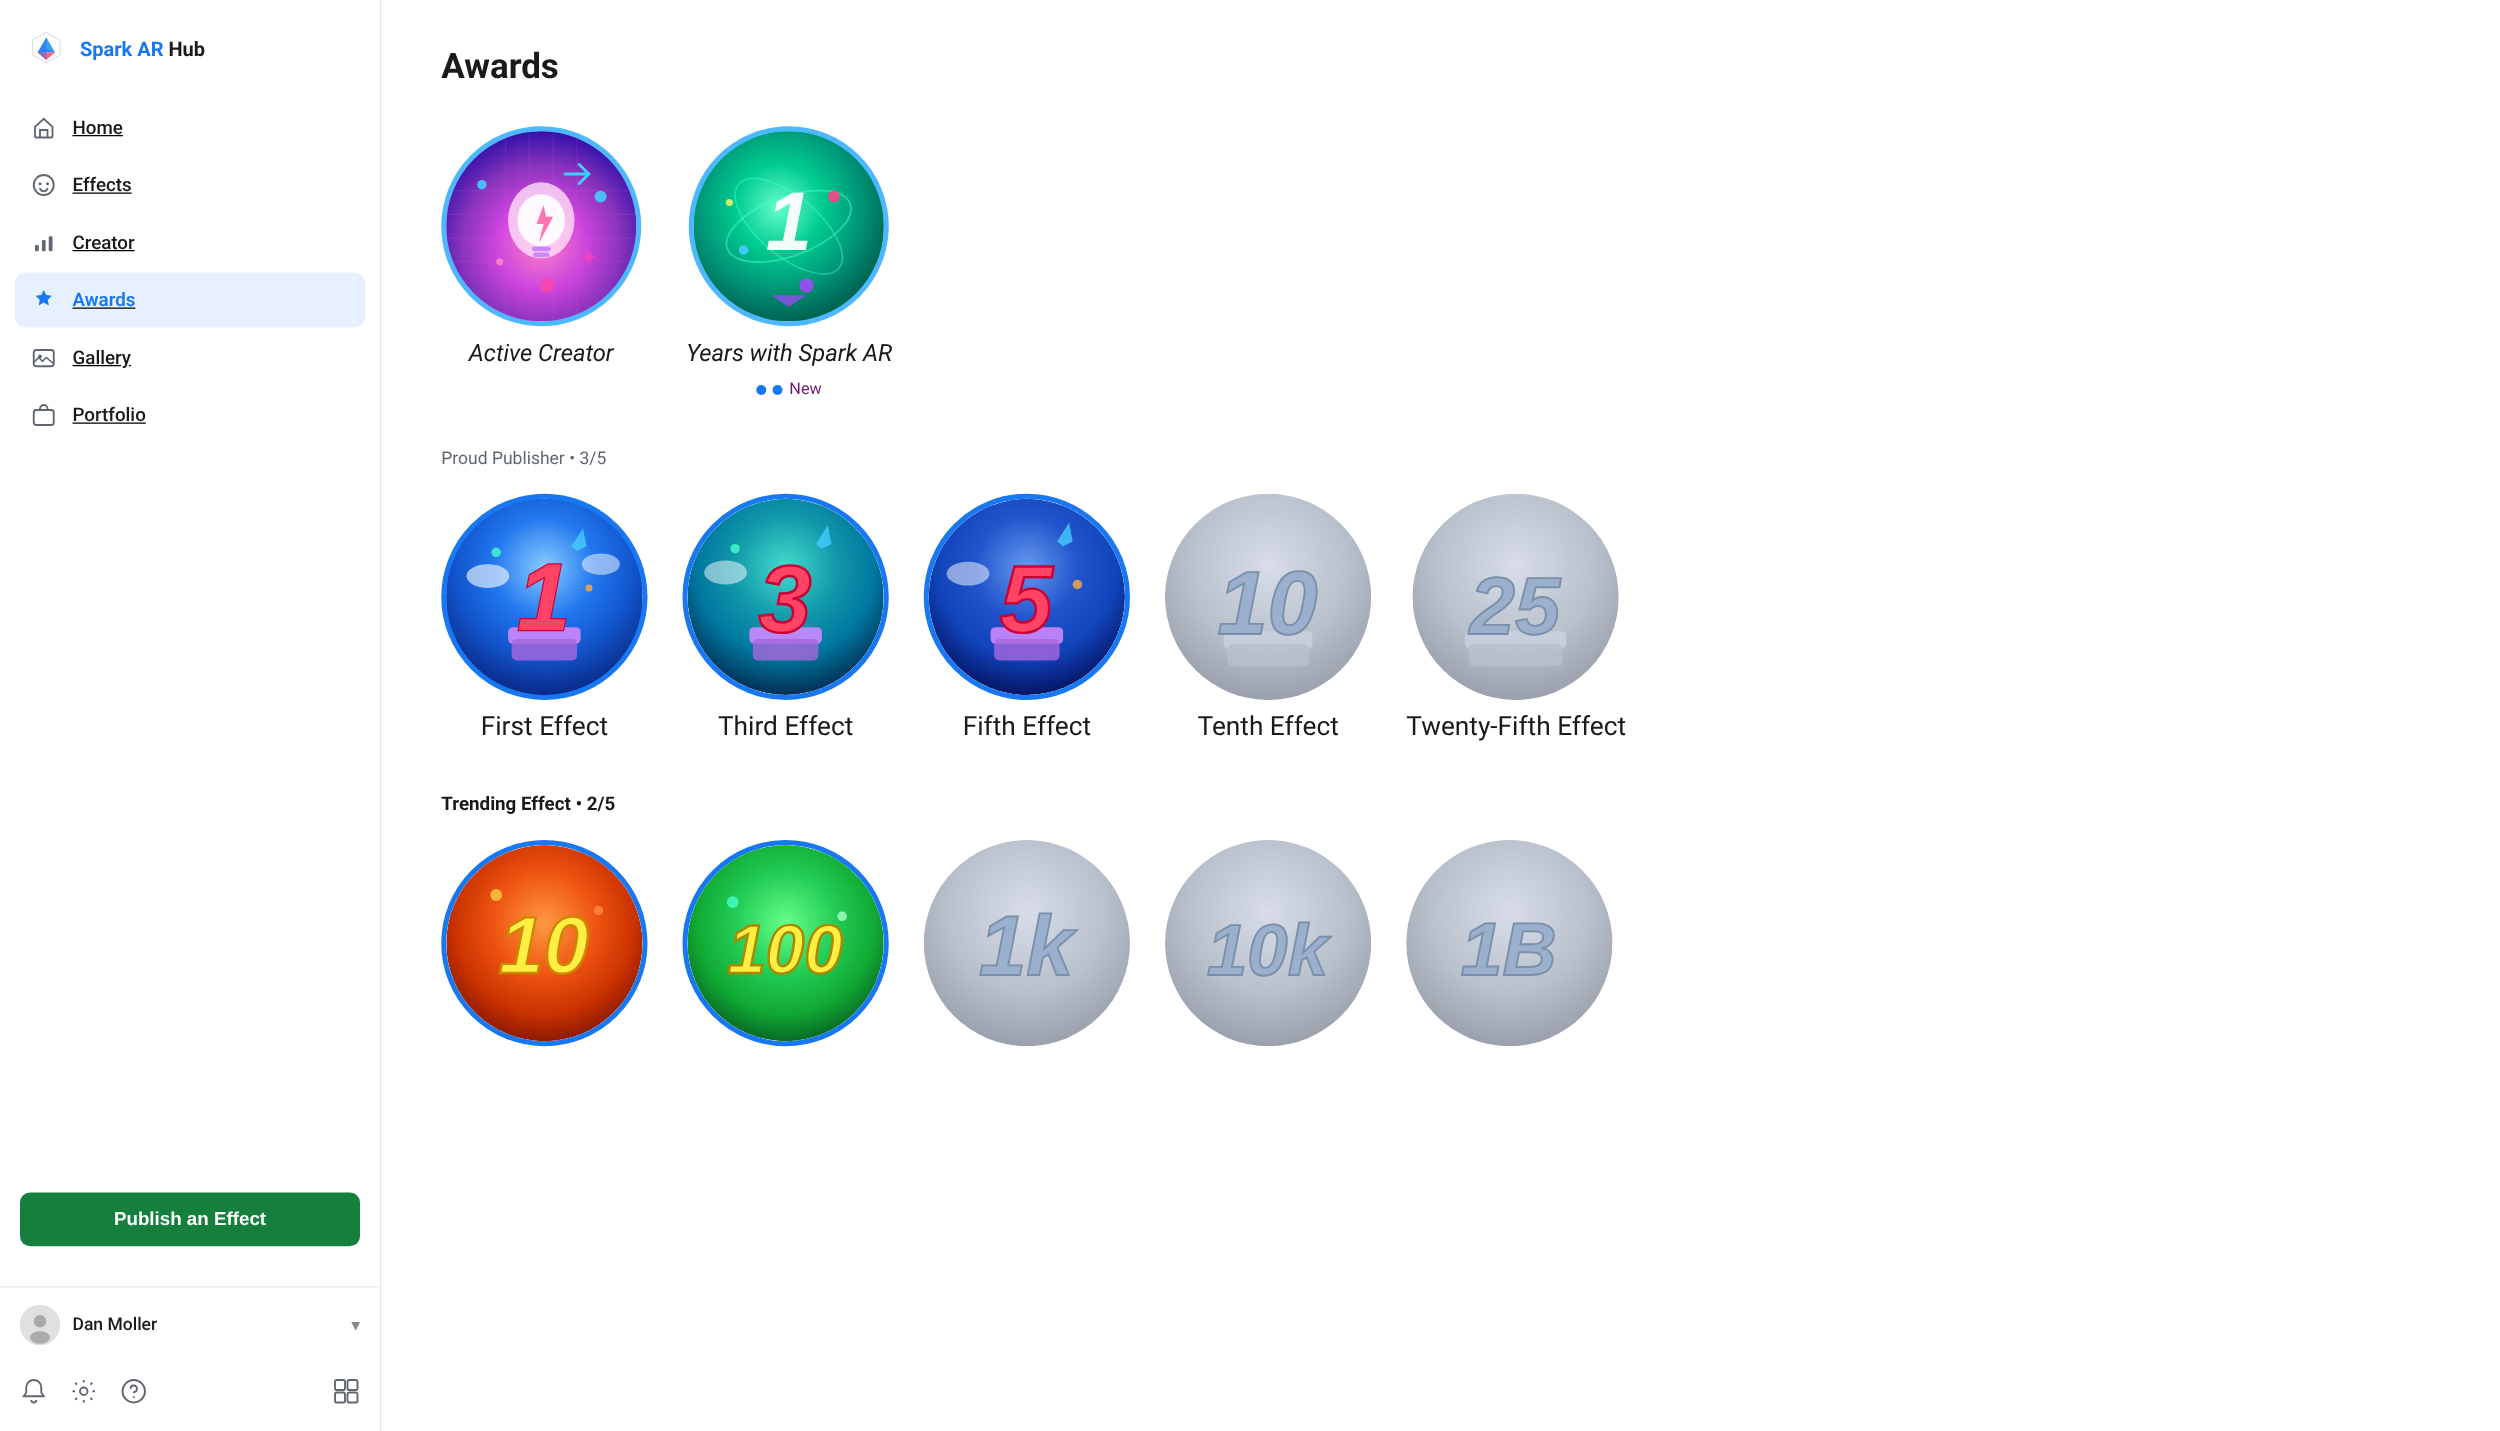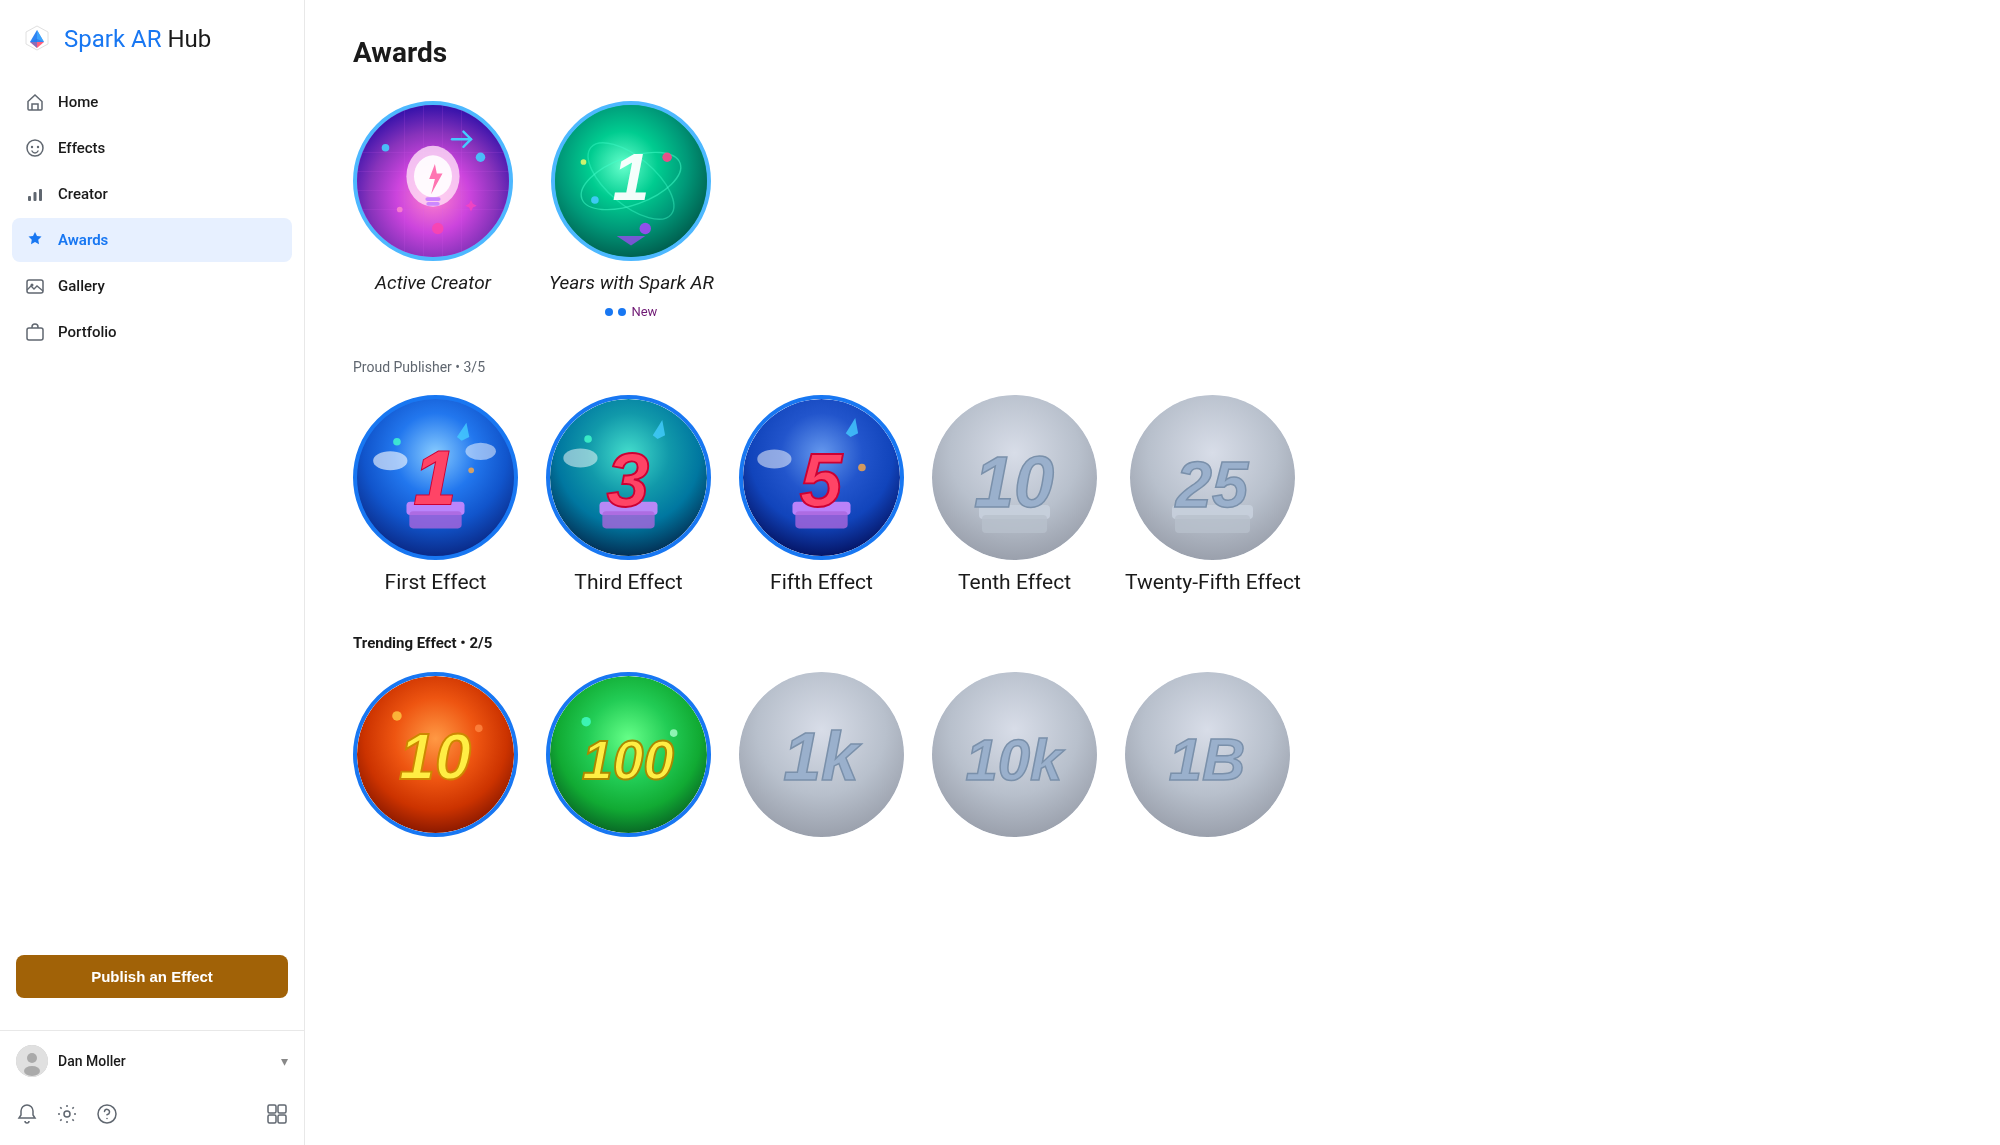--- a/index.html
+++ b/index.html
@@ -19,27 +19,27 @@
       display: flex;
       align-items: center;
       padding: 22px 20px 18px 20px;
     }
     #logo-icon {
       width: 34px;
       height: 34px;
       margin-right: 10px;
     }
     #logo-text {
-      font-size: 24px;
-      font-weight: 400;
+      font-size: 16px;
+      font-weight: 700;
       color: #1a1a1a;
     }
     #logo-text span { color: #1877f2; }
 
-    nav { flex: 1; padding: 6px 12px; }
+    nav { flex: 1; padding: 6px 12px; text-decoration: underline; }
     .nav-item {
       display: flex;
       align-items: center;
       padding: 11px 12px;
       border-radius: 8px;
       cursor: pointer;
       font-size: 15px;
       color: #1a1a1a;
       margin-bottom: 2px;
       user-select: none;
@@ -53,21 +53,21 @@
       align-items: center;
       justify-content: center;
     }
     .nav-item .nav-label { font-size: 15px; font-weight: 500; }
     .nav-item.active .nav-label { color: #1877f2; font-weight: 600; }
 
     #publish-btn-area { padding: 12px 16px 16px 16px; }
     #publish-btn {
       width: 100%;
       padding: 13px;
-      background: #a16207;
+      background: #15803d;
       color: #fff;
       border: none;
       border-radius: 8px;
       font-size: 15px;
       font-weight: 600;
       cursor: pointer;
     }
 
     #user-area {
       padding: 14px 16px;

